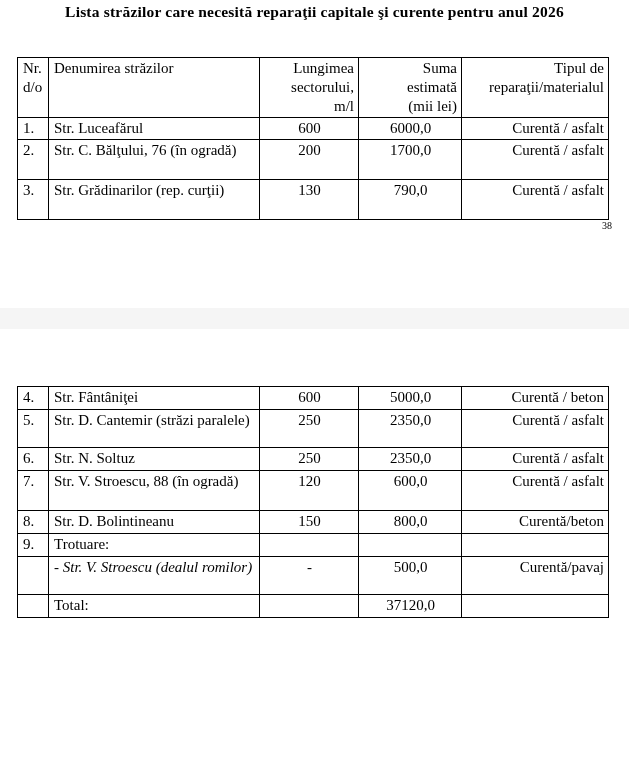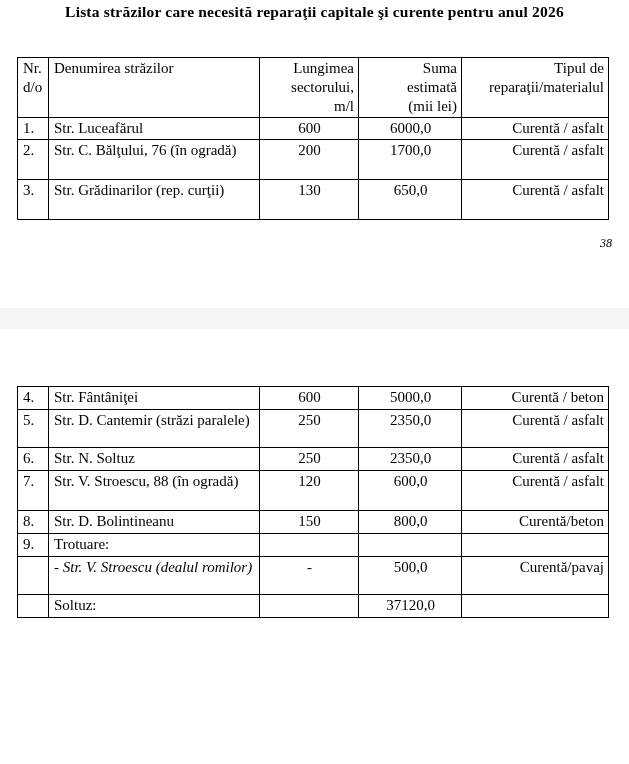--- a/index.html
+++ b/index.html
@@ -42,23 +42,22 @@
   td.num  { text-align: left; padding-left: 6px; }
   td.name { text-align: justify; padding-left: 6px; padding-right: 12px; }
   td.len  { text-align: center; }
   td.sum  { text-align: center; }
   td.type { text-align: right; padding-left: 3px; padding-right: 3px; }
   td.type.left { text-align: left; padding-left: 4px; }
   .i { font-style: italic; }
   .b { font-weight: bold; }
   tr.hdr { height: 60px; }
   .page-number {
-    position: absolute; top: 236px; right: 17px;
-    font-size: 12px;
-    font-style: italic;
+    position: absolute; top: 220px; right: 17px;
+    font-size: 10px;
   }
   .page-break-band {
     position: absolute; top: 308px; left: 0;
     width: 629px; height: 21px;
   }
 </style>
 </head>
 <body>
 
 <div class="page">
@@ -100,21 +99,21 @@
           <td class="num">2.</td>
           <td class="name">Str. C. Bălţului, 76 (în ogradă)</td>
           <td class="len">200</td>
           <td class="sum">1700,0</td>
           <td class="type">Curentă / asfalt</td>
         </tr>
         <tr style="height: 40px;">
           <td class="num">3.</td>
           <td class="name">Str. Grădinarilor (rep. curţii)</td>
           <td class="len">130</td>
-          <td class="sum">650,0</td>
+          <td class="sum">790,0</td>
           <td class="type">Curentă / asfalt</td>
         </tr>
       </tbody>
   </table>
 
   <div class="page-number">38</div>
 
   <div class="page-break-band" style="background: rgb(245, 245, 245);"></div>
 
   <table class="streets" id="table2">
@@ -170,21 +169,21 @@
         </tr>
         <tr style="height: 38px;">
           <td class="num"></td>
           <td class="name i">- Str. V. Stroescu (dealul romilor)</td>
           <td class="len">-</td>
           <td class="sum">500,0</td>
           <td class="type">Curentă/pavaj</td>
         </tr>
         <tr style="height: 23px;">
           <td class="num"></td>
-          <td class="name b">Soltuz:</td>
+          <td class="name b">Total:</td>
           <td class="len"></td>
           <td class="sum b">37120,0</td>
           <td class="type"></td>
         </tr>
       </tbody>
   </table>
 
 </div>
 
 </body></html>

